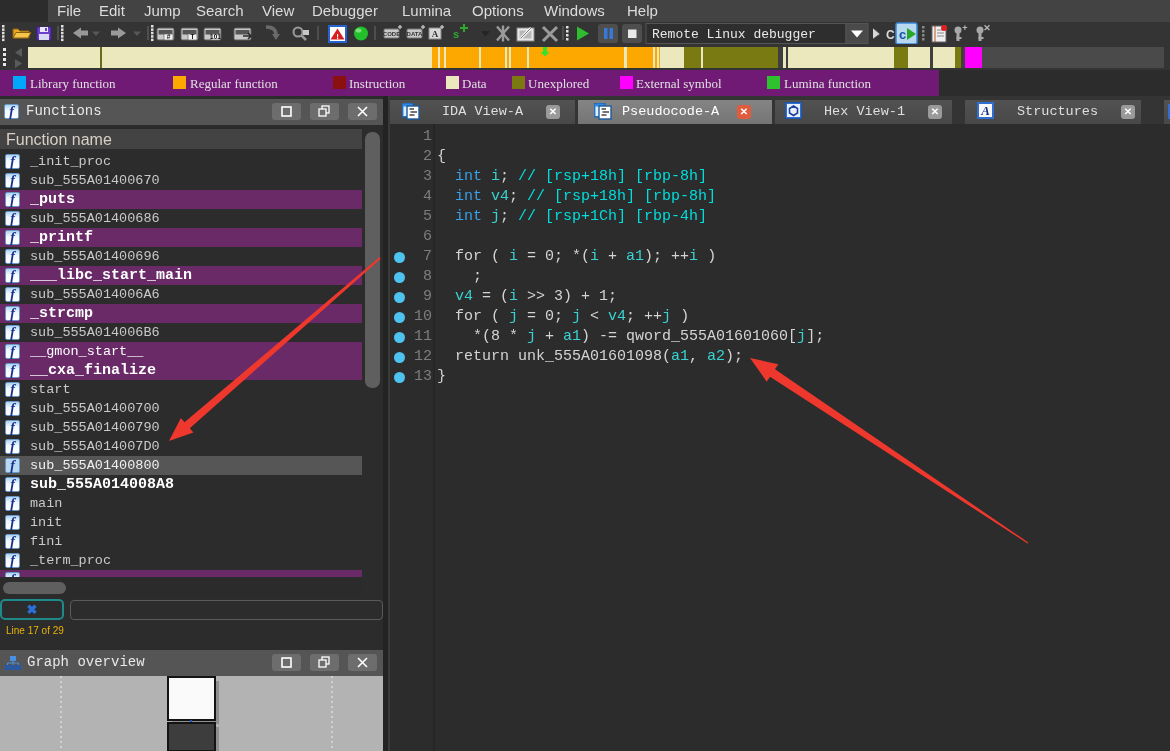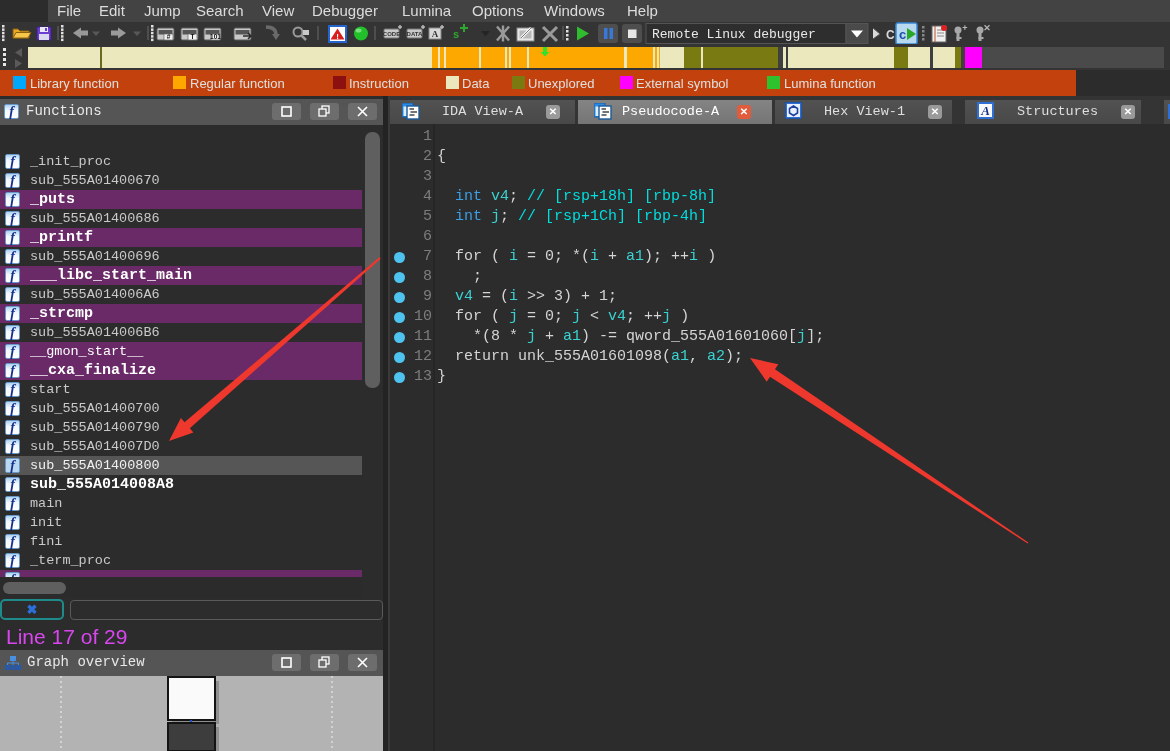--- a/index.html
+++ b/index.html
@@ -13,21 +13,21 @@
 
 
 #toolbar { left:0; top:22px; width:1170px; height:22px; background:#343434; }
 
 
 #navrow { left:0; top:44px; width:1170px; height:26px; background:#343434; }
 #navband { position:absolute; left:28px; top:3px; width:1136px; height:21px; background:#4a4a4a; }
 #navband div { position:absolute; top:0; height:21px; }
 
 
-#legend { left:0; top:70px; width:1076px; height:26px; background:#c2410c; color:#e0e0e0; font-size:13px; font-family:Liberation Sans, sans-serif; }
+#legend { left:0; top:70px; width:939px; height:26px; background:#701a75; color:#e0e0e0; font-size:13px; font-family:Liberation Serif, serif; }
 #legend .sq { position:absolute; top:6px; width:13px; height:13px; }
 #legend span { position:absolute; top:6px; }
 
 
 #fpanel { left:0; top:96px; width:383px; height:655px; background:#2c2c2c; }
 .titlebar { position:absolute; background:#555555; color:#e8e8e8; font-family:"Liberation Mono", monospace; font-size:14px; }
 .tbtn { position:absolute; width:29px; height:17px; background:#6d6d6d; border-radius:3px; }
 #colhdr { position:absolute; left:0; top:31px; width:383px; height:22px; background:#434343; color:#d8d0c4; font-size:16px; border-top:2px solid #2a2a2a; }
 #flist { position:absolute; left:0; top:56px; width:362px; height:425px; background:#2c2c2c; overflow:hidden; }
 .frow { position:relative; height:19px; color:#c9c9c9; font-family:"Liberation Mono", monospace; font-size:13.5px; line-height:19px; white-space:pre; }
@@ -306,20 +306,23 @@
           <rect x="10" y="4" width="9" height="9" fill="none" stroke="#ffffff" stroke-width="1.6"></rect>
         </svg></div>
 <div class="tbtn" style="left:310px;top:4px"><svg width="29" height="17">
           <rect x="12" y="3" width="7" height="7" fill="#6d6d6d" stroke="#ffffff" stroke-width="1.3"></rect>
           <rect x="9" y="6" width="7" height="7" fill="#6d6d6d" stroke="#ffffff" stroke-width="1.3"></rect>
         </svg></div>
 <div class="tbtn" style="left:348px;top:4px"><svg width="29" height="17">
           <path d="M10 4 L19 13 M19 4 L10 13" stroke="#ffffff" stroke-width="1.6"></path>
         </svg></div>
 </div>
+  <div id="colhdr">
+      <span style="position:absolute;left:6px;top:2px">Function name</span>
+    </div>
   <div id="flist">
       <div class="frow"><span class="ficon">f</span><span class="nm">_init_proc</span></div>
       <div class="frow"><span class="ficon">f</span><span class="nm">sub_555A01400670</span></div>
       <div class="frow purple bold"><span class="ficon">f</span><span class="nm">_puts</span></div>
       <div class="frow"><span class="ficon">f</span><span class="nm">sub_555A01400686</span></div>
       <div class="frow purple bold"><span class="ficon">f</span><span class="nm">_printf</span></div>
       <div class="frow"><span class="ficon">f</span><span class="nm">sub_555A01400696</span></div>
       <div class="frow purple bold"><span class="ficon">f</span><span class="nm">___libc_start_main</span></div>
       <div class="frow"><span class="ficon">f</span><span class="nm">sub_555A014006A6</span></div>
       <div class="frow purple bold"><span class="ficon">f</span><span class="nm">_strcmp</span></div>
@@ -341,21 +344,21 @@
 
   <div class="abs" style="left:362px;top:29px;width:21px;height:473px;background:#2c2c2c"></div>
   <div class="abs" style="left:365px;top:36px;width:15px;height:256px;background:#5f5f5f;border-radius:7px"></div>
 
   <div class="abs" style="left:0;top:482px;width:362px;height:20px;background:#2b2b2b"></div>
   <div class="abs" style="left:3px;top:486px;width:63px;height:12px;background:#5f5f5f;border-radius:6px"></div>
 
   <div class="abs" style="left:0px;top:503px;width:64px;height:21px;border:2px solid #1f8a8a;border-radius:5px;background:#2c2c2c;color:#2b6fd8;font-weight:bold;text-align:center;font-size:13px;line-height:17px">✖</div>
   <div class="abs" style="left:70px;top:504px;width:313px;height:20px;border:1px solid #5a5a5a;border-radius:4px"></div>
 
-  <div class="abs" style="left:6px;top:529px;font-size:21px;color:#d946ef">Line 17 of 29</div>
+  <div class="abs" style="left:6px;top:529px;font-size:10px;color:#eab308">Line 17 of 29</div>
 
   <div class="titlebar" style="left:0;top:554px;width:383px;height:42px;">
 <svg style="position:absolute;left:5px;top:6px" width="16" height="14">
 <rect x="5" y="0" width="6" height="5" fill="#4a90e0"></rect>
         <rect x="0" y="9" width="5" height="5" fill="#2858a8"></rect>
         <rect x="5.5" y="9" width="5" height="5" fill="#2858a8"></rect>
         <rect x="11" y="9" width="5" height="5" fill="#2858a8"></rect>
 <path d="M8 5 L8 7 M2.5 9 L2.5 7 L13.5 7 L13.5 9 M8 7 L8 9" stroke="#4a90e0" stroke-width="1" fill="none"></path>
       </svg>
 <span style="position:absolute;left:27px;top:4px">Graph overview</span>
@@ -433,20 +436,21 @@
     </svg>
     <svg style="position:absolute;left:587px;top:6px" width="17" height="17">
 <rect x="0" y="0" width="17" height="17" fill="#2f6fd4"></rect>
 <rect x="2" y="2" width="13" height="13" fill="#f8f8f8"></rect>
 <text x="8.5" y="13" font-family="Liberation Serif" font-style="italic" font-weight="bold" font-size="13" fill="#16308c" text-anchor="middle">A</text>
     </svg>
 <div class="ln code" style="top:31px;left:0">1</div>
     <div class="ln code" style="top:51px;left:0">2</div>
     <div class="cl code" style="top:51px">{</div>
     <div class="ln code" style="top:71px;left:0">3</div>
+    <div class="cl code" style="top:71px">  <span class="kw">int</span> <span class="vr">i</span>; <span class="cm">// [rsp+18h] [rbp-8h]</span></div>
     <div class="ln code" style="top:91px;left:0">4</div>
     <div class="cl code" style="top:91px">  <span class="kw">int</span> <span class="vr">v4</span>; <span class="cm">// [rsp+18h] [rbp-8h]</span></div>
     <div class="ln code" style="top:111px;left:0">5</div>
     <div class="cl code" style="top:111px">  <span class="kw">int</span> <span class="vr">j</span>; <span class="cm">// [rsp+1Ch] [rbp-4h]</span></div>
     <div class="ln code" style="top:131px;left:0">6</div>
     <div class="ln code" style="top:151px;left:0">7</div>
     <div class="cl code" style="top:151px">  for ( <span class="vr">i</span> = 0; *(<span class="vr">i</span> + <span class="vr">a1</span>); ++<span class="vr">i</span> )</div>
     <div class="ln code" style="top:171px;left:0">8</div>
     <div class="cl code" style="top:171px">    ;</div>
     <div class="ln code" style="top:191px;left:0">9</div>

